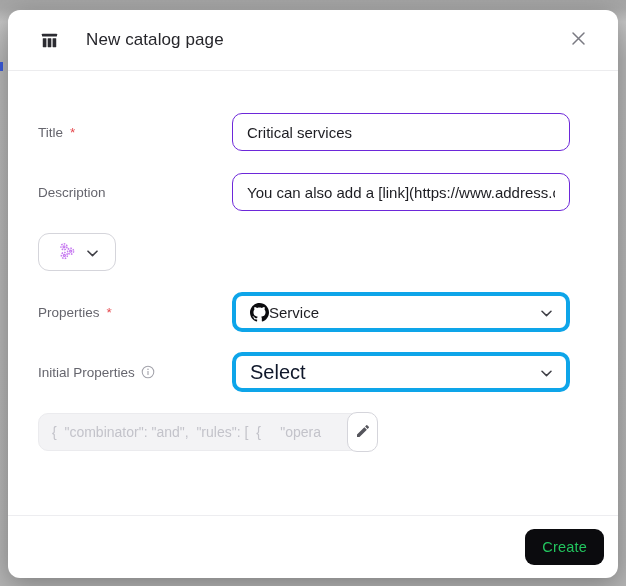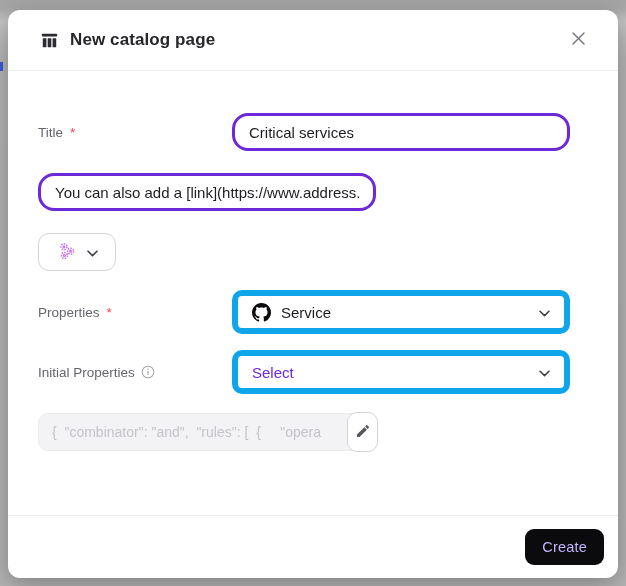--- a/index.html
+++ b/index.html
@@ -14,69 +14,69 @@
     position:absolute;left:8px;top:10px;width:610px;height:568px;
     background:#ffffff;border-radius:12px;
     box-shadow:0 6px 26px rgba(0,0,0,.30);
     display:flex;flex-direction:column;
   }
   .modal-header{
     height:61px;flex:0 0 61px;display:flex;align-items:center;
     padding:0 26px 0 32px;border-bottom:1px solid #ececee;box-sizing:border-box;
   }
   .hdr-icon{display:flex;align-items:center;margin-right:11px;}
-  .modal-title{font-size:17px;font-weight:700;color:#26262b;margin:0;letter-spacing:.1px;}
+  .modal-title{font-size:17px;font-weight:400;color:#26262b;margin:16px;letter-spacing:.1px;}
   .close-btn{
     margin-left:auto;width:28px;height:28px;border:none;background:transparent;
     display:flex;align-items:center;justify-content:center;cursor:pointer;padding:0;
   }
   .modal-body{padding:42px 40px 0 30px;flex:1;}
   .form-row{display:flex;align-items:center;height:38px;margin-bottom:22px;}
   .form-label{
     width:194px;flex:0 0 194px;font-size:13.5px;color:#65656d;
     display:flex;align-items:center;gap:6px;
   }
   .req{color:#e5484d;margin-left:1px;}
   .info-icon{display:inline-flex;align-items:center;}
   .control{width:338px;flex:0 0 338px;position:relative;}
   .text-input{
     width:100%;height:38px;box-sizing:border-box;
-    border:3px solid #6d28d9;border-radius:16px;padding:0 14px;
+    border:1px solid #6d28d9;border-radius:10px;padding:0 14px;
     font-family:"Liberation Sans", sans-serif;font-size:15px;color:#1d1d22;
     outline:none;background:#fff;
   }
   .icon-select{
     width:78px;height:38px;box-sizing:border-box;border:1px solid #d5d5db;border-radius:11px;
     background:#fff;display:flex;align-items:center;justify-content:center;gap:10px;
     cursor:pointer;padding:0;
   }
   .select{
-    width:100%;height:38px;box-sizing:border-box;border:6px solid #0ea5e9;border-radius:10px;
-    background:#fff;display:flex;align-items:center;padding:16px 14px;gap:10px;cursor:pointer;
+    width:100%;height:38px;box-sizing:border-box;border:4px solid #0ea5e9;border-radius:10px;
+    background:#fff;display:flex;align-items:center;padding:16px 14px;cursor:pointer;
   }
   .select .sel-value{font-size:15px;color:#1d1d22;}
-  .select .sel-placeholder{font-size:15px;color:#6d28d9;}
+  .select .sel-placeholder{font-size:20px;color:#0f172a;}
   .select .chev{margin-left:auto;}
   .filters-wrap{position:relative;width:100%;}
   .filters-input{
     width:100%;height:38px;box-sizing:border-box;border:1px solid #ebebee;border-radius:10px;
     background:#f3f3f5;color:#c3c3ca;font-family:"Liberation Sans", sans-serif;font-size:14px;
     padding:0 44px 0 13px;outline:none;white-space:nowrap;overflow:hidden;
   }
   .edit-btn{
     position:absolute;right:-2px;top:-1px;width:31px;height:40px;box-sizing:border-box;
     background:#fff;border:1px solid #d5d5db;border-radius:10px;
     display:flex;align-items:center;justify-content:center;cursor:pointer;padding:0;
   }
   .modal-footer{
     flex:0 0 63px;border-top:1px solid #ededf0;display:flex;align-items:center;
     justify-content:flex-end;padding:0 14px;box-sizing:border-box;
   }
   .create-btn{
-    background:#0b0b0e;color:#c4b5fd;border:none;border-radius:9px;
+    background:#0b0b0e;color:#22c55e;border:none;border-radius:9px;
     height:36px;padding:0 17px;font-family:"Liberation Sans", sans-serif;
     font-size:14.5px;font-weight:500;cursor:pointer;letter-spacing:.2px;text-align:right;
   }
 </style>
 </head>
 <body>
 
 <div class="bg-fragment"></div>
 
 <div class="modal">
@@ -106,20 +106,23 @@
       <div class="form-label">
         <span>Title</span>
           <span class="req">*</span>
       </div>
       <div class="control">
         <input class="text-input" type="text" value="Critical services" style="">
       </div>
     </div>
 
     <div class="form-row">
+      <div class="form-label">
+        <span>Description</span>
+      </div>
       <div class="control">
         <input class="text-input" type="text" value="You can also add a [link](https://www.address.com)" style="">
       </div>
     </div>
 
     <div class="form-row">
       <div class="control">
         <button class="icon-select">
           <span>
             <svg width="20" height="20" viewBox="0 0 20 20" fill="none" stroke="#c678f0">

